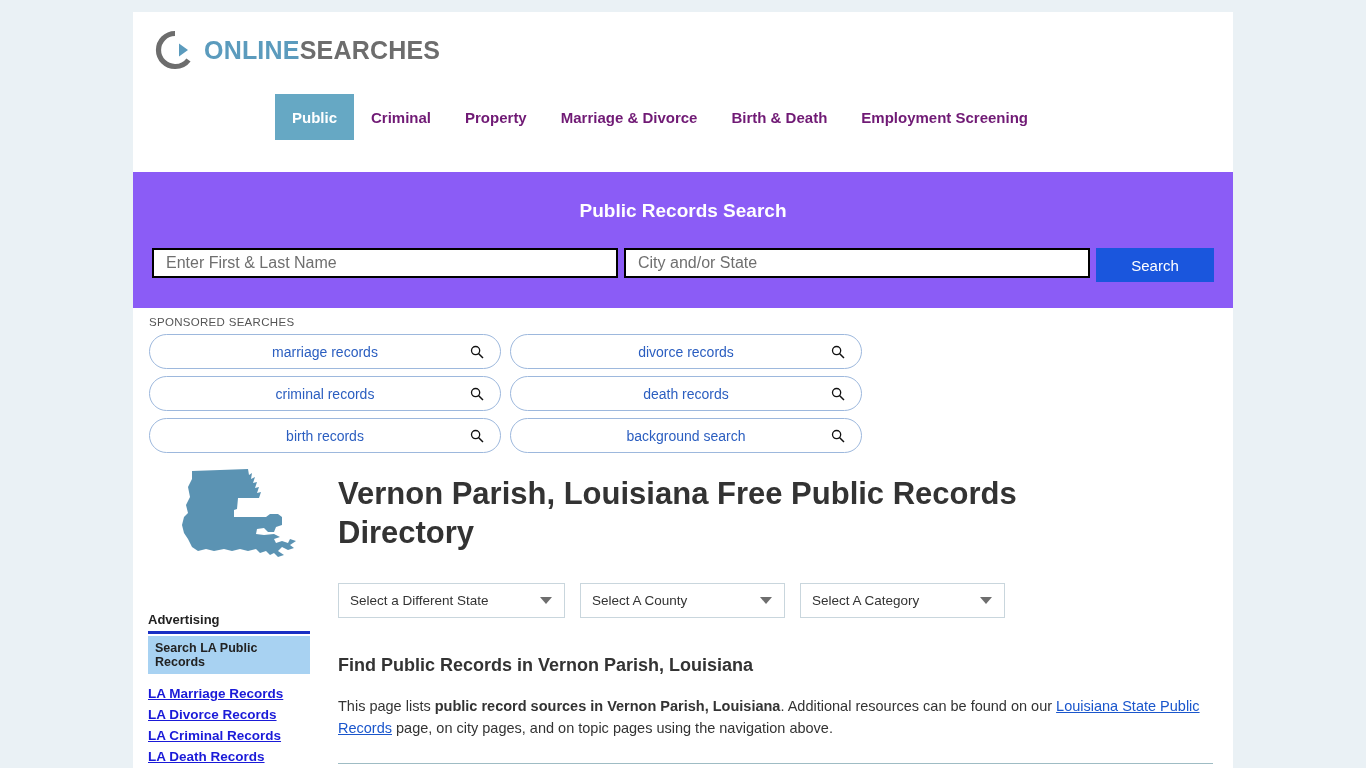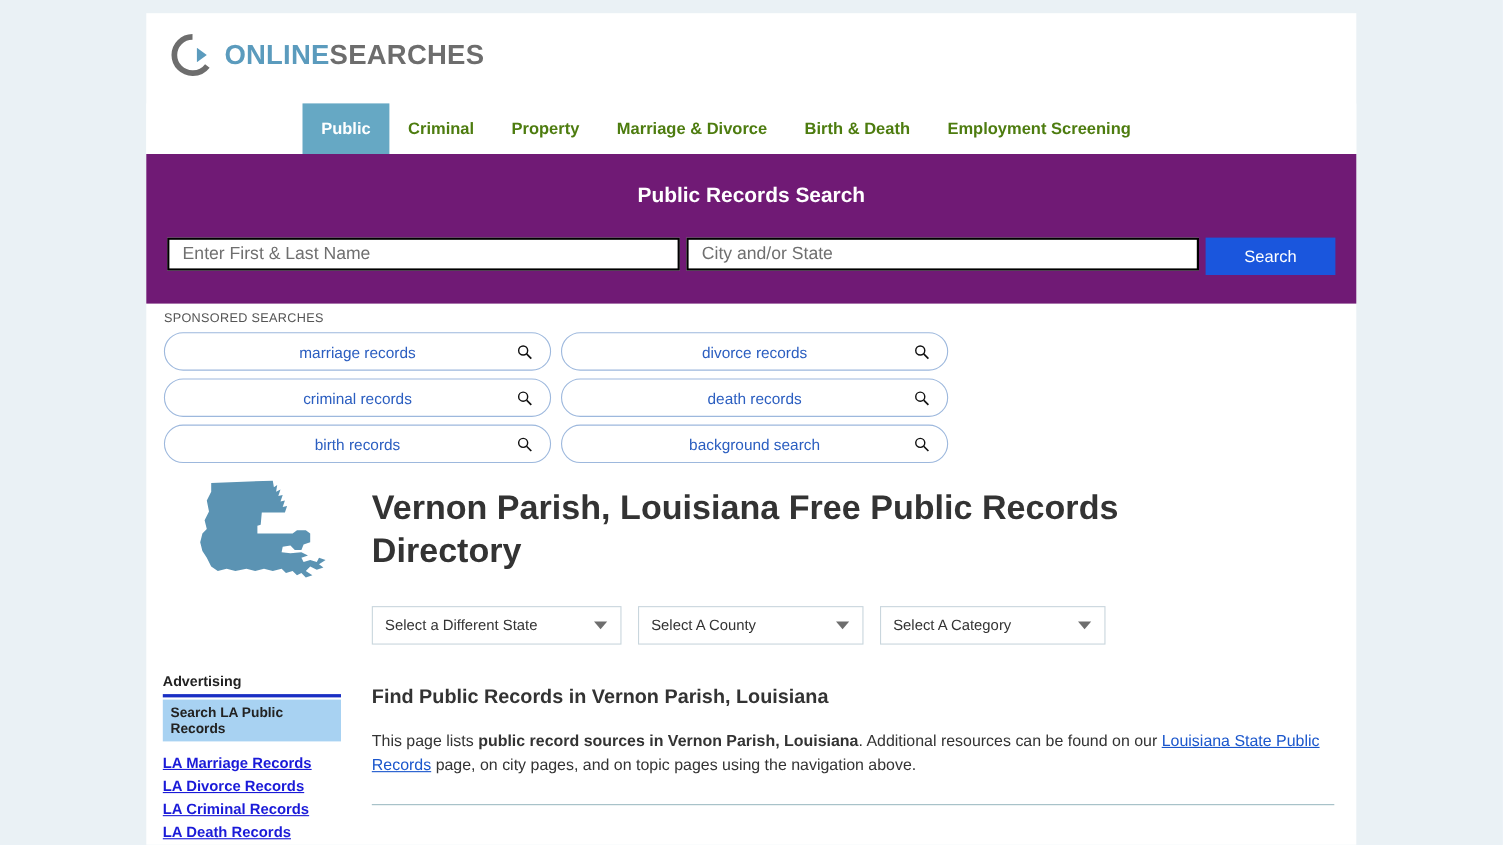--- a/index.html
+++ b/index.html
@@ -64,34 +64,35 @@
     display: flex;
     align-items: stretch;
     background: #ffffff;
   }
   .nav-tab {
     display: flex;
     align-items: center;
     padding: 0 17px;
     font-size: 15px;
     font-weight: bold;
-    color: #4d7c0f;
+    color: #701a75;
     text-decoration: none;
     cursor: pointer;
     white-space: nowrap;
   }
   .nav-tab.active {
     background: #66a8c4;
     color: #ffffff;
   }
 
   
   .search-banner {
-    background: #701a75;
+    background: #8b5cf6;
     padding: 20px 19px 26px 19px;
+    margin-top: 32px;
   }
   .search-title {
     text-align: center;
     color: #ffffff;
     font-size: 19px;
     font-weight: bold;
     margin: 8px 0 26px 0;
   }
   .search-row {
     display: flex;

